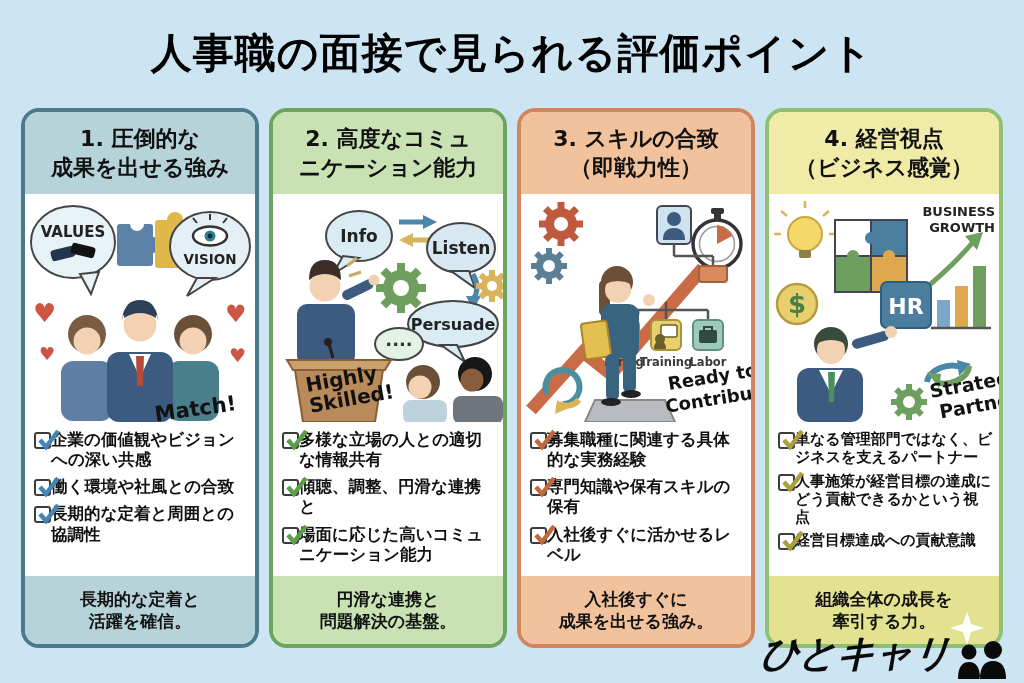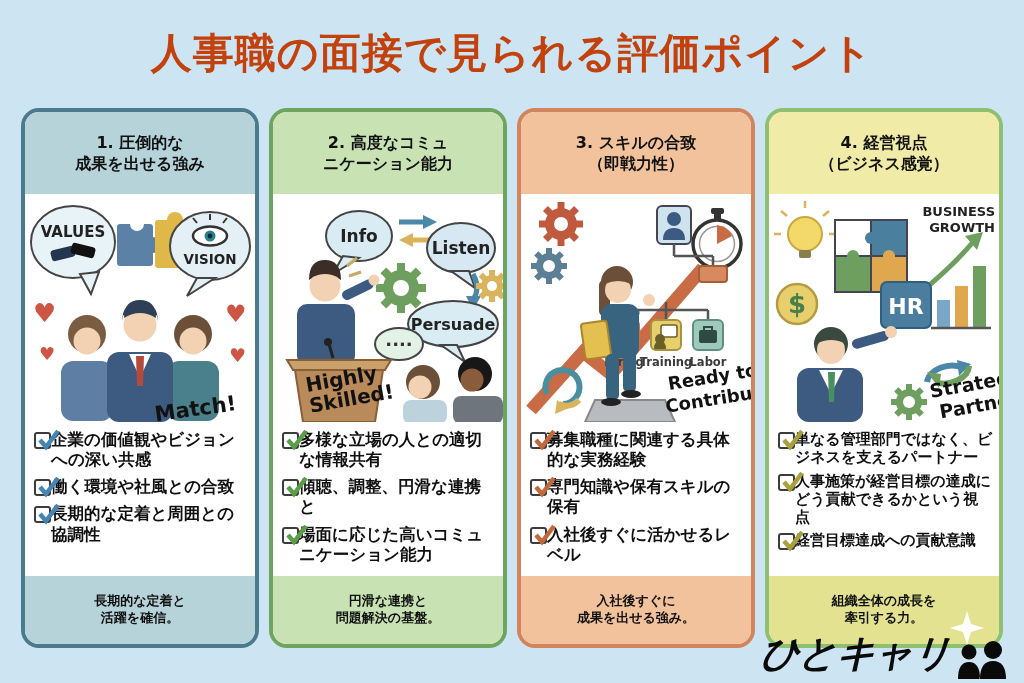--- a/index.html
+++ b/index.html
@@ -1,30 +1,30 @@
 <!DOCTYPE html>
 <html lang="ja"><head>
 <meta charset="utf-8">
 <style>
   * { margin:0; padding:0; box-sizing:border-box; }
   html,body { width:1024px; height:683px; }
   body { font-family:"DejaVu Sans","Liberation Sans",sans-serif; background:#cde5f2; overflow:hidden; position:relative; }
   .page { position:absolute; inset:0; }
-  .page-title { text-align:center; font-size:41px; font-weight:900; color:#c2410c; letter-spacing:1px; padding-top:26px; }
+  .page-title { text-align:center; font-size:41px; font-weight:900; color:#000000; letter-spacing:1px; padding-top:26px; }
   .cards-row { position:absolute; top:108px; left:21px; width:982px; display:flex; gap:10px; }
   .card { width:238px; height:540px; border:4px solid var(--border); border-radius:18px; background:#fff; display:flex; flex-direction:column; overflow:hidden; }
-  .card-header { background:var(--header); min-height:82px; display:flex; flex-direction:column; justify-content:center; text-align:center; font-size:16px; font-weight:800; line-height:1.32; color:#111; padding:6px 2px; }
+  .card-header { background:var(--header); min-height:82px; display:flex; flex-direction:column; justify-content:center; text-align:center; font-size:22px; font-weight:800; line-height:1.32; color:#111; padding:6px 2px; }
   .card-illustration { height:228px; background:#fff; position:relative; flex:none; }
   .card-illustration svg { position:absolute; inset:0; }
   .check-list { list-style:none; padding:8px 6px 0 9px; flex:1; }
   .check-list li { display:flex; margin-bottom:7px; font-size:16.5px; font-weight:700; line-height:1.22; color:#101010; }
   .card4 .check-list li { font-size:15px; margin-bottom:5px; }
   .checkbox { position:relative; flex:none; width:17px; height:17px; margin-top:2px; border:2.5px solid #3c3c3c; border-radius:3px; background:#fff; }
   .checkbox svg { position:absolute; top:-7px; left:-1px; color:var(--check); }
-  .card-footer { background:var(--footer); min-height:68px; display:flex; flex-direction:column; justify-content:center; text-align:center; font-size:13px; font-weight:800; line-height:1.3; color:#111; padding:5px 2px; }
+  .card-footer { background:var(--footer); min-height:68px; display:flex; flex-direction:column; justify-content:center; text-align:center; font-size:17px; font-weight:800; line-height:1.3; color:#111; padding:5px 2px; }
   .logo { position:absolute; right:16px; bottom:4px; display:flex; align-items:flex-end; gap:6px; }
   .logo-text { font-size:38px; font-weight:900; font-style:italic; color:#0a0a0a; letter-spacing:-1px; transform:skewX(-6deg); }
   .sparkle { position:absolute; right:40px; bottom:38px; }
   svg text { font-family:"DejaVu Sans","Liberation Sans",sans-serif; }
 </style>
 </head>
 <body style="background: rgb(205, 229, 242);">
 
 <div class="page">
   <div class="page-title">人事職の面接で見られる評価ポイント</div>

